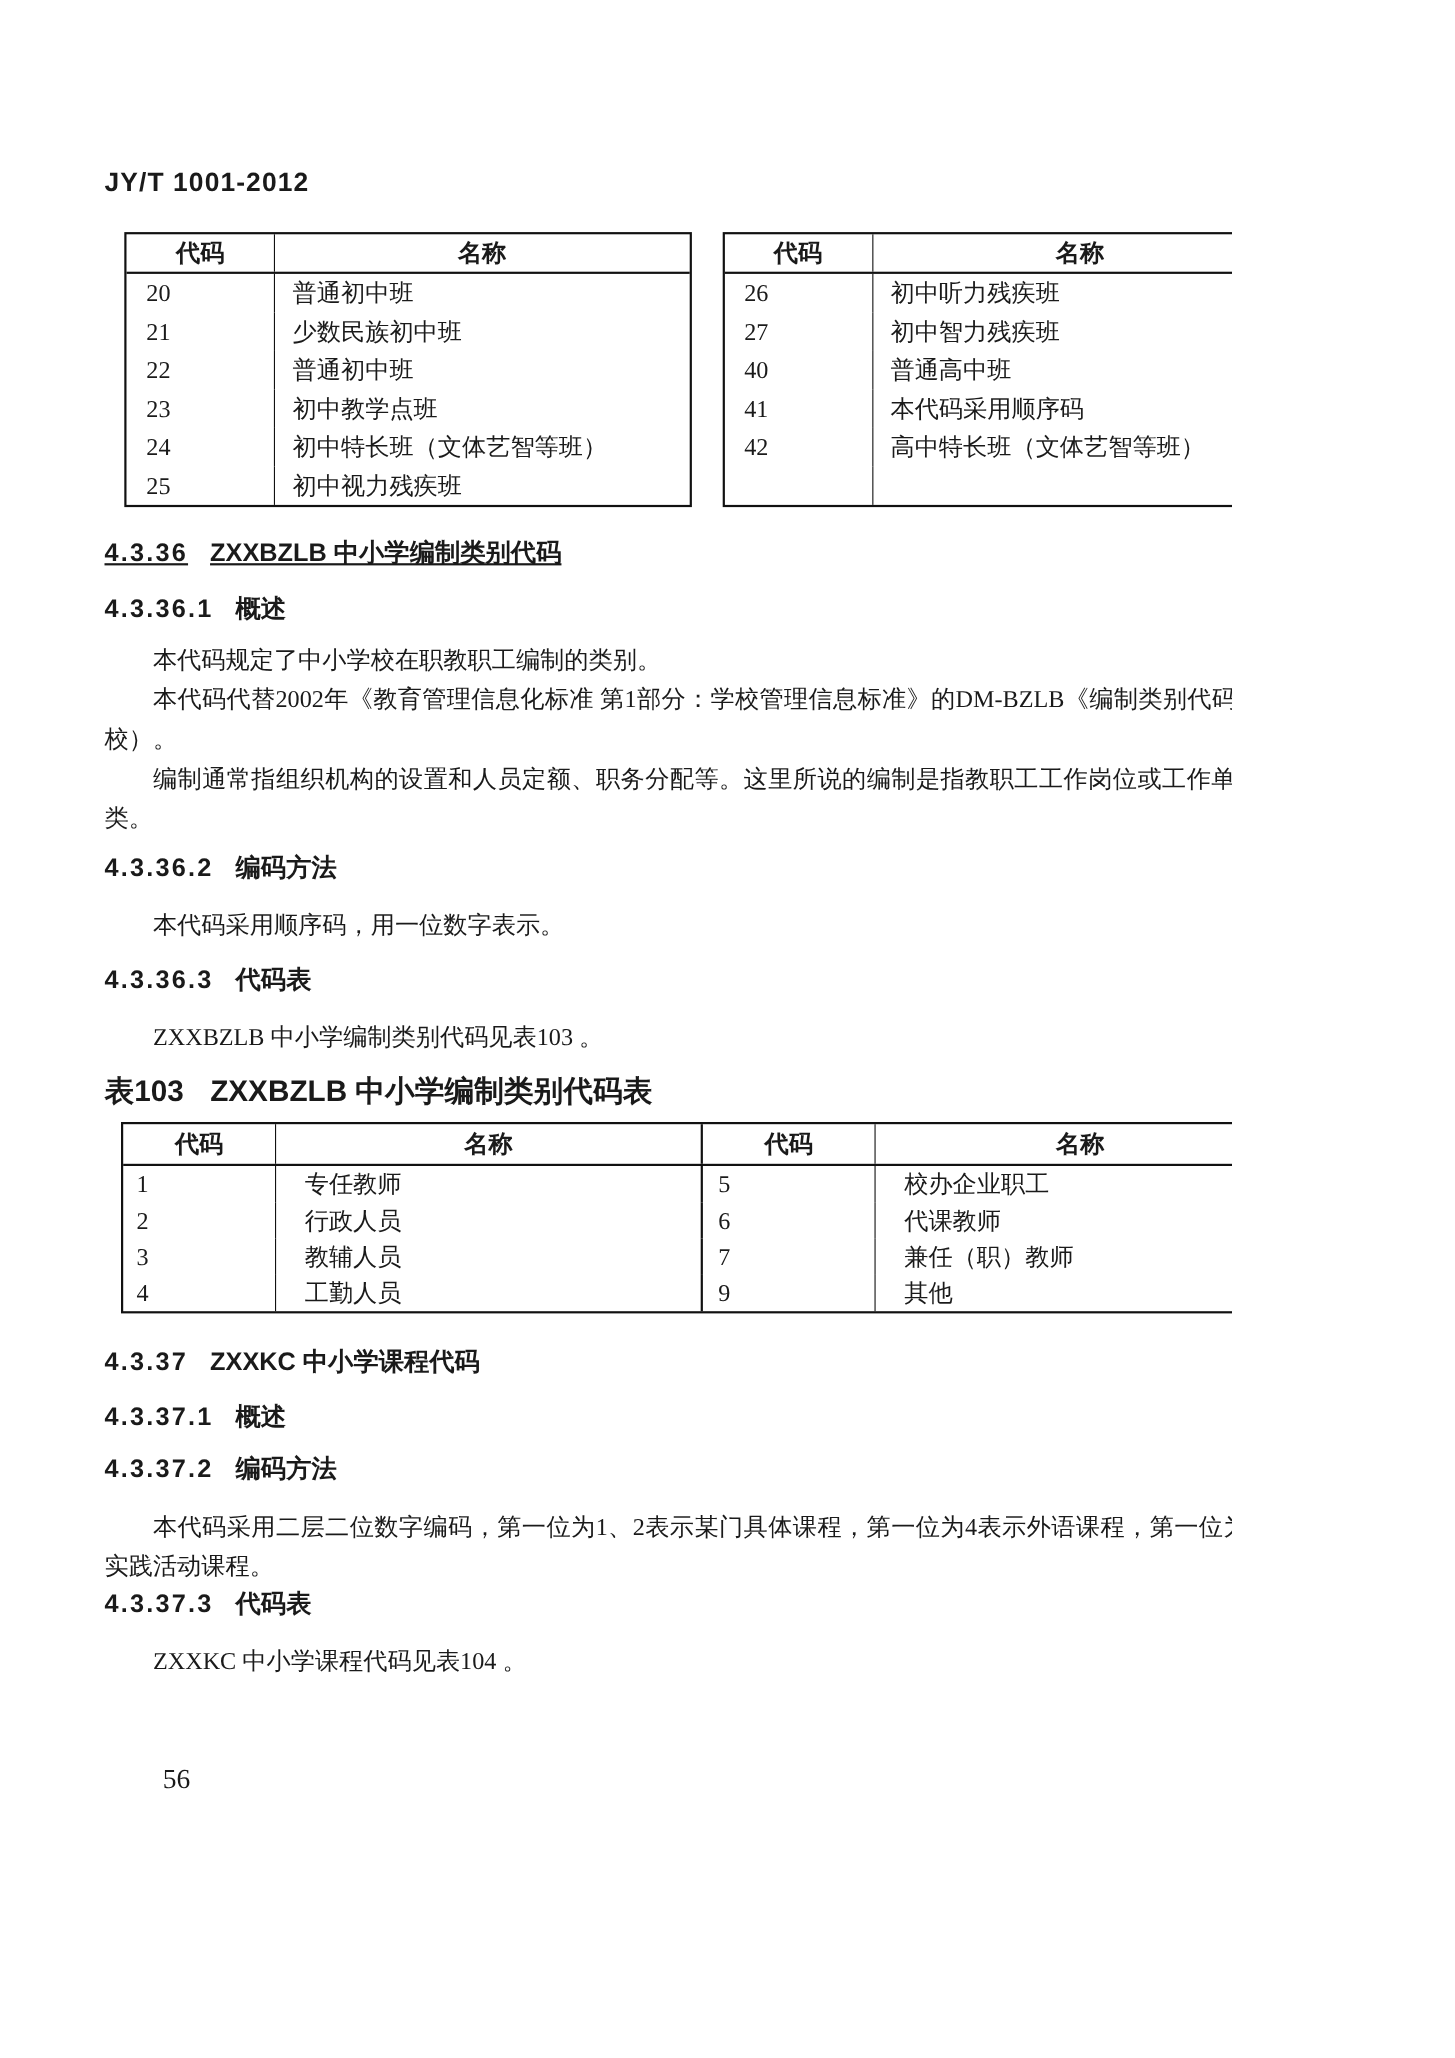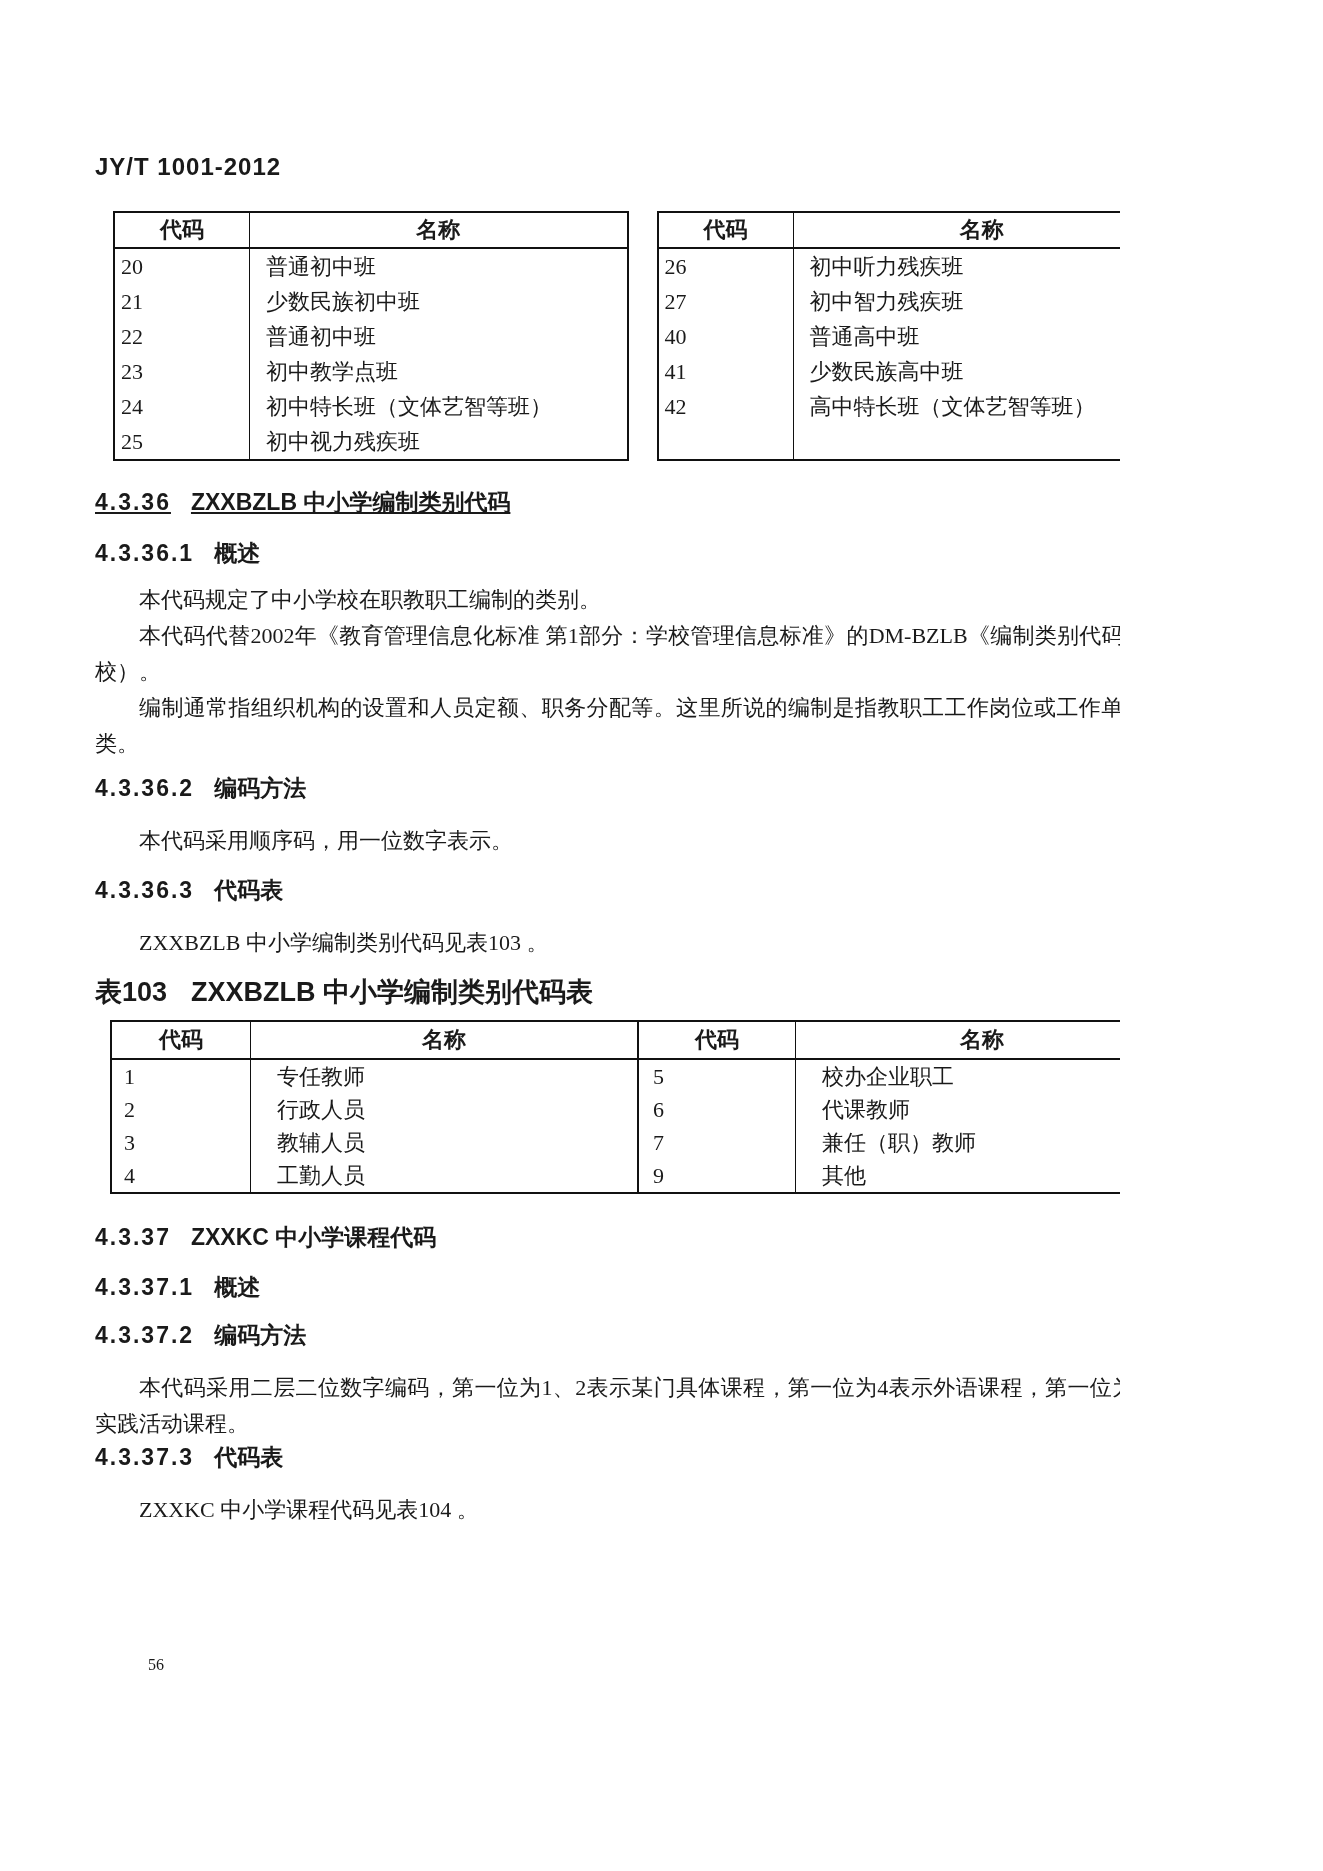--- a/index.html
+++ b/index.html
@@ -43,21 +43,21 @@
     height:34px;
     border-bottom:2px solid #111;
     font-family:"Liberation Sans", sans-serif;
     font-weight:bold;
     font-size:22px;
   }
   .ctable .code-cell{
     border-right:1px solid #111;
     height:100%;
     display:flex;align-items:center;
-    padding-left:6px;
+    padding-left:18px;
     font-size:22px;
     box-sizing:border-box;
   }
   .ctable .name-cell{
     height:100%;
     display:flex;align-items:center;
     padding-left:16px;
     font-size:22px;
     box-sizing:border-box;
   }
@@ -137,22 +137,22 @@
   .table103 .c2{border-right:2px solid #111;padding-left:26px;}
   .table103 .c3{border-right:1px solid #111;}
   .table103 .c4{padding-left:26px;}
   .table103 .hdr .c1,.table103 .hdr .c2,
   .table103 .hdr .c3,.table103 .hdr .c4{
     justify-content:center;padding-left:0;
   }
 
   .page-number{
     position:absolute;
-    left:148px;top:1656px;
-    font-size:16px;
+    left:148px;top:1604px;
+    font-size:25px;
   }
 </style>
 </head>
 <body>
 
 <div class="page">
   <div class="content">
 
     <div class="doc-number">JY/T 1001-2012</div>
 
@@ -201,21 +201,21 @@
         <div class="trow">
           <div class="code-cell">27</div>
           <div class="name-cell">初中智力残疾班</div>
         </div>
         <div class="trow">
           <div class="code-cell">40</div>
           <div class="name-cell">普通高中班</div>
         </div>
         <div class="trow">
           <div class="code-cell">41</div>
-          <div class="name-cell">少数民族高中班</div>
+          <div class="name-cell">本代码采用顺序码</div>
         </div>
         <div class="trow">
           <div class="code-cell">42</div>
           <div class="name-cell">高中特长班（文体艺智等班）</div>
         </div>
         <div class="trow">
           <div class="code-cell"></div>
           <div class="name-cell"></div>
         </div>
       </div>

